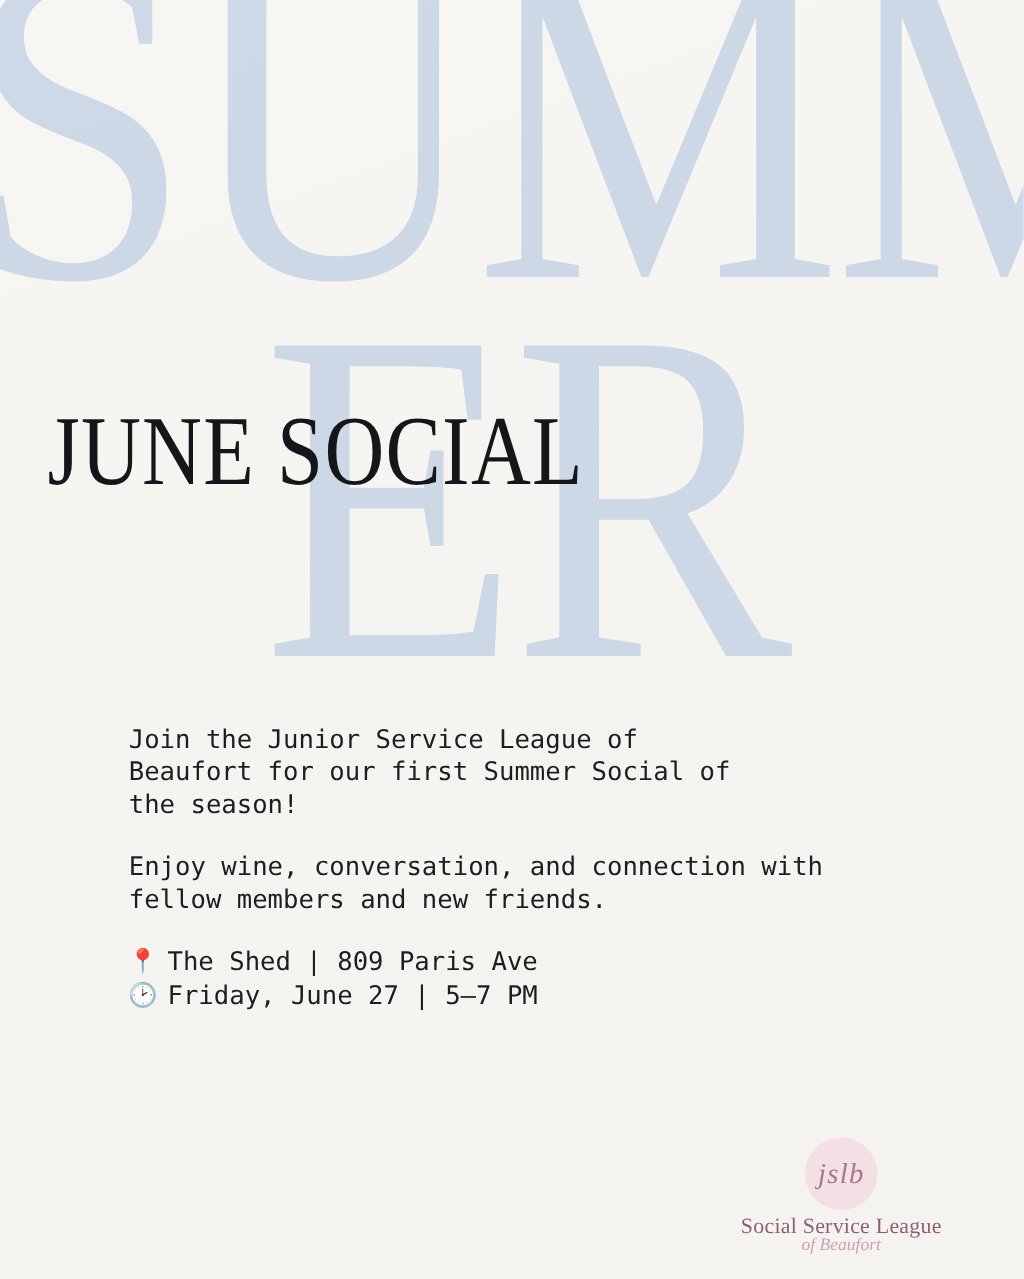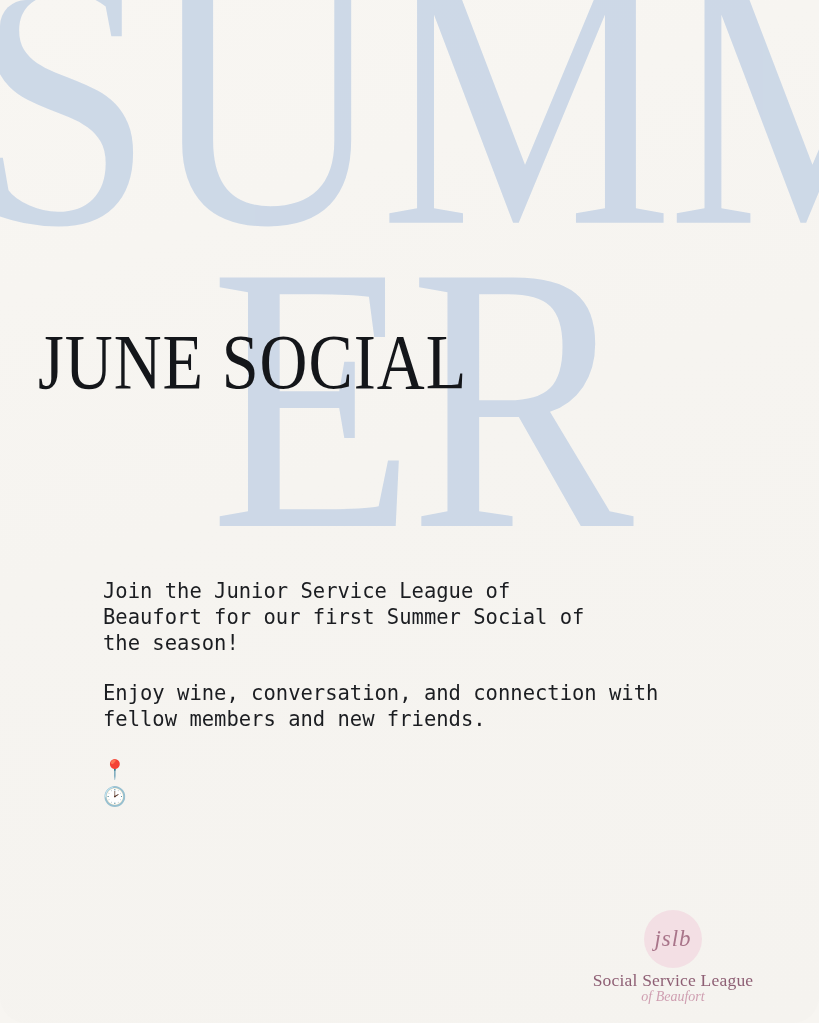--- a/index.html
+++ b/index.html
@@ -13,21 +13,20 @@
     background: #f7f5f1;
     font-family: "Liberation Sans", sans-serif;
     position: relative;
   }
 
   #poster {
     position: absolute;
     inset: 0;
     background: linear-gradient(160deg, #f8f6f2 0%, #f6f4f0 45%, #f5f3ef 100%);
     overflow: hidden;
-    border-radius: 26px;
   }
 
   
   .watermark {
     position: absolute;
     color: #c6d4e6;
     font-family: "Liberation Serif", serif;
     font-weight: 400;
     letter-spacing: -6px;
     line-height: 0.78;
@@ -164,23 +163,25 @@
     </p>
 
     <p class="para">
       <span>Enjoy wine, conversation, and connection</span>
       <span>with fellow members and new friends.</span>
     </p>
 
     <div class="details-block">
       <div class="detail-line">
         <span class="detail-icon">📍</span>
+        <span>The Shed | 809 Paris Ave</span>
       </div>
       <div class="detail-line">
         <span class="detail-icon">🕑</span>
+        <span>Friday, June 27 | 5–7 PM</span>
       </div>
     </div>
 
   </div>
 
   <div class="logo">
     <div class="logo-mark">jslb</div>
     <div class="logo-name">Social Service League</div>
     <div class="logo-sub">of Beaufort</div>
   </div>

